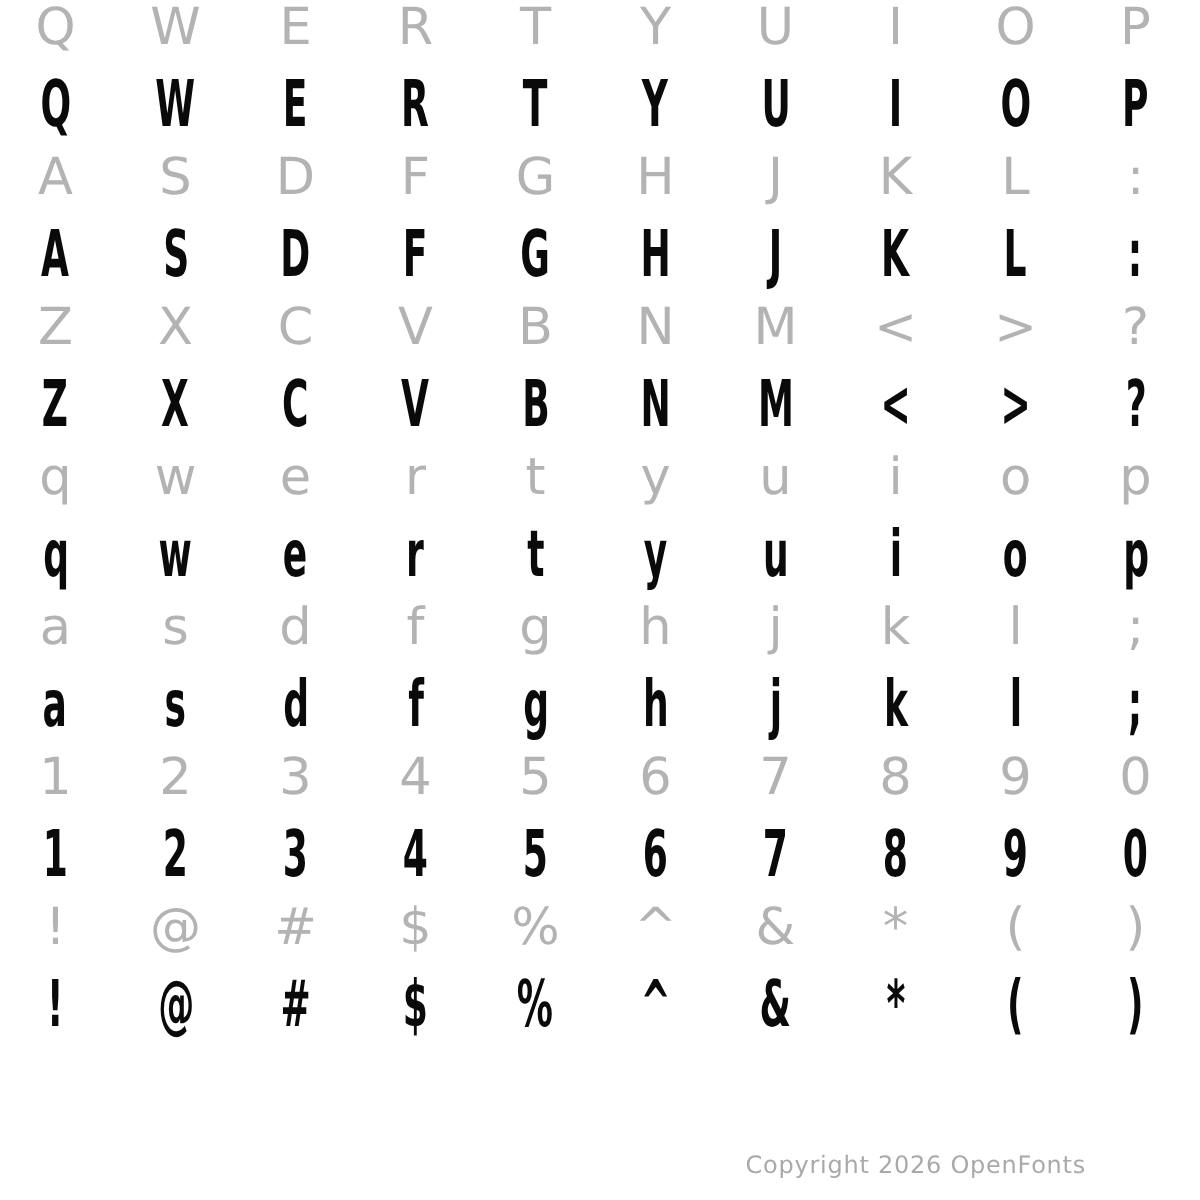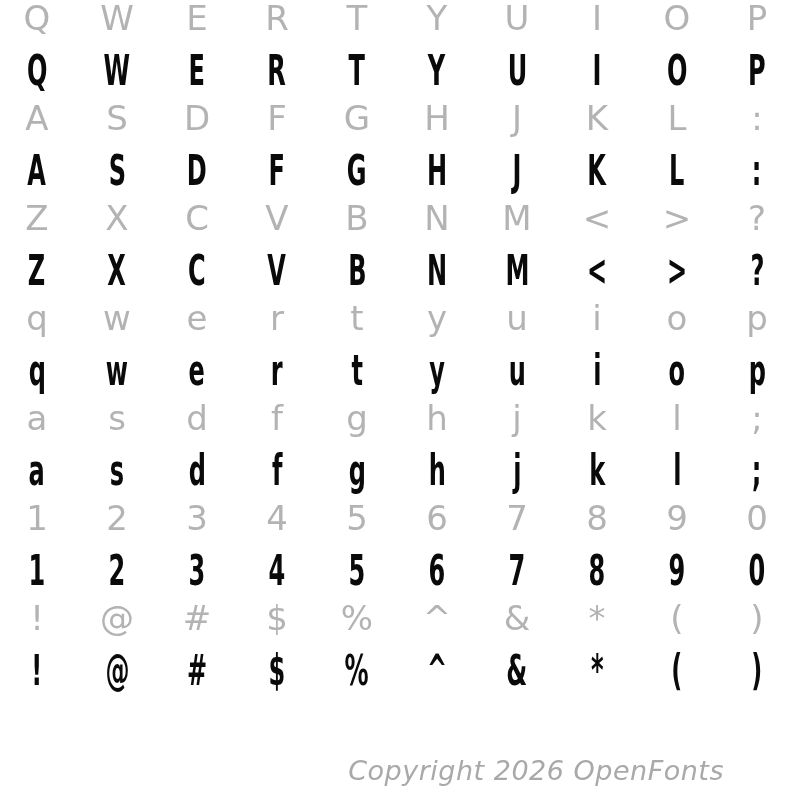--- a/index.html
+++ b/index.html
@@ -47,25 +47,24 @@
     line-height: 1;
     white-space: pre;
     display: inline-block;
     transform: scaleX(0.56);
     transform-origin: center;
   }
   .footer-copyright {
     position: absolute;
     right: 76px;
     bottom: 14px;
-    font-size: 27px;
+    font-size: 16px;
     letter-spacing: 0.5px;
     color: var(--copy-color, #a9a9a9);
     font-family: "DejaVu Sans", sans-serif;
-    font-style: italic;
   }
 </style>
 </head>
 <body>
 
 <div class="stage">
   <div class="char-grid">
       <div class="char-row reference" style="top: -7px;">
         <div class="cell">
           <span class="glyph">Q</span>

